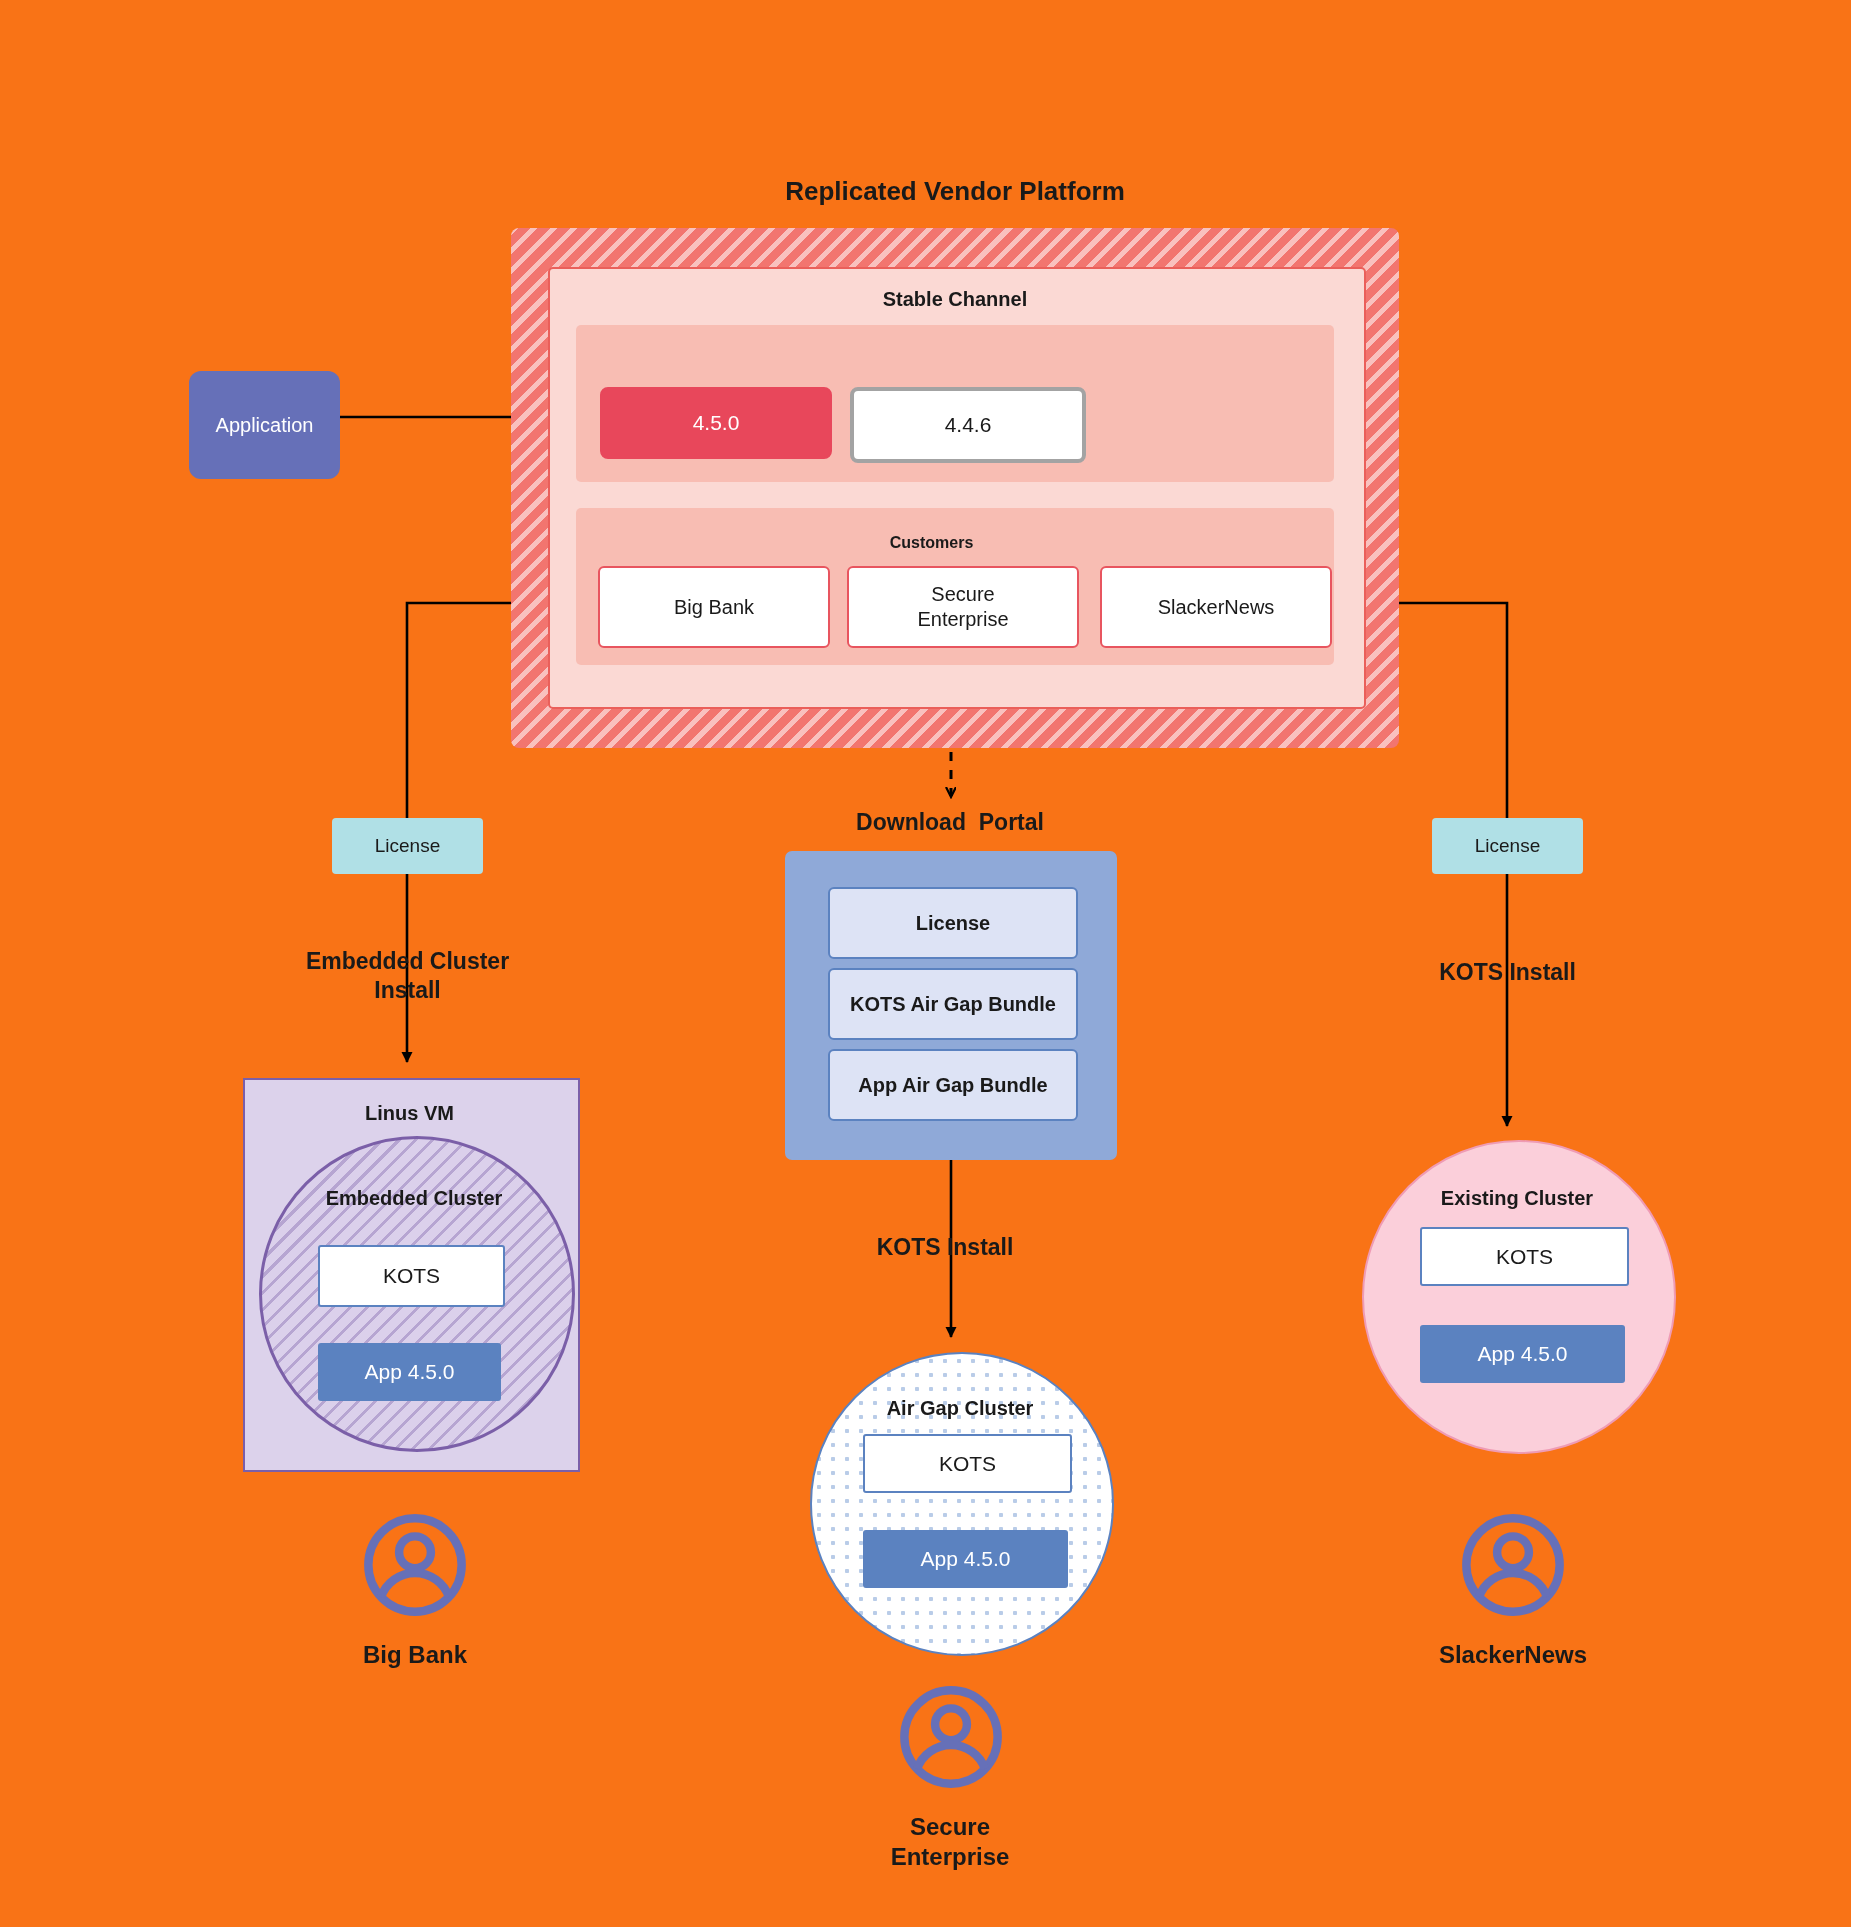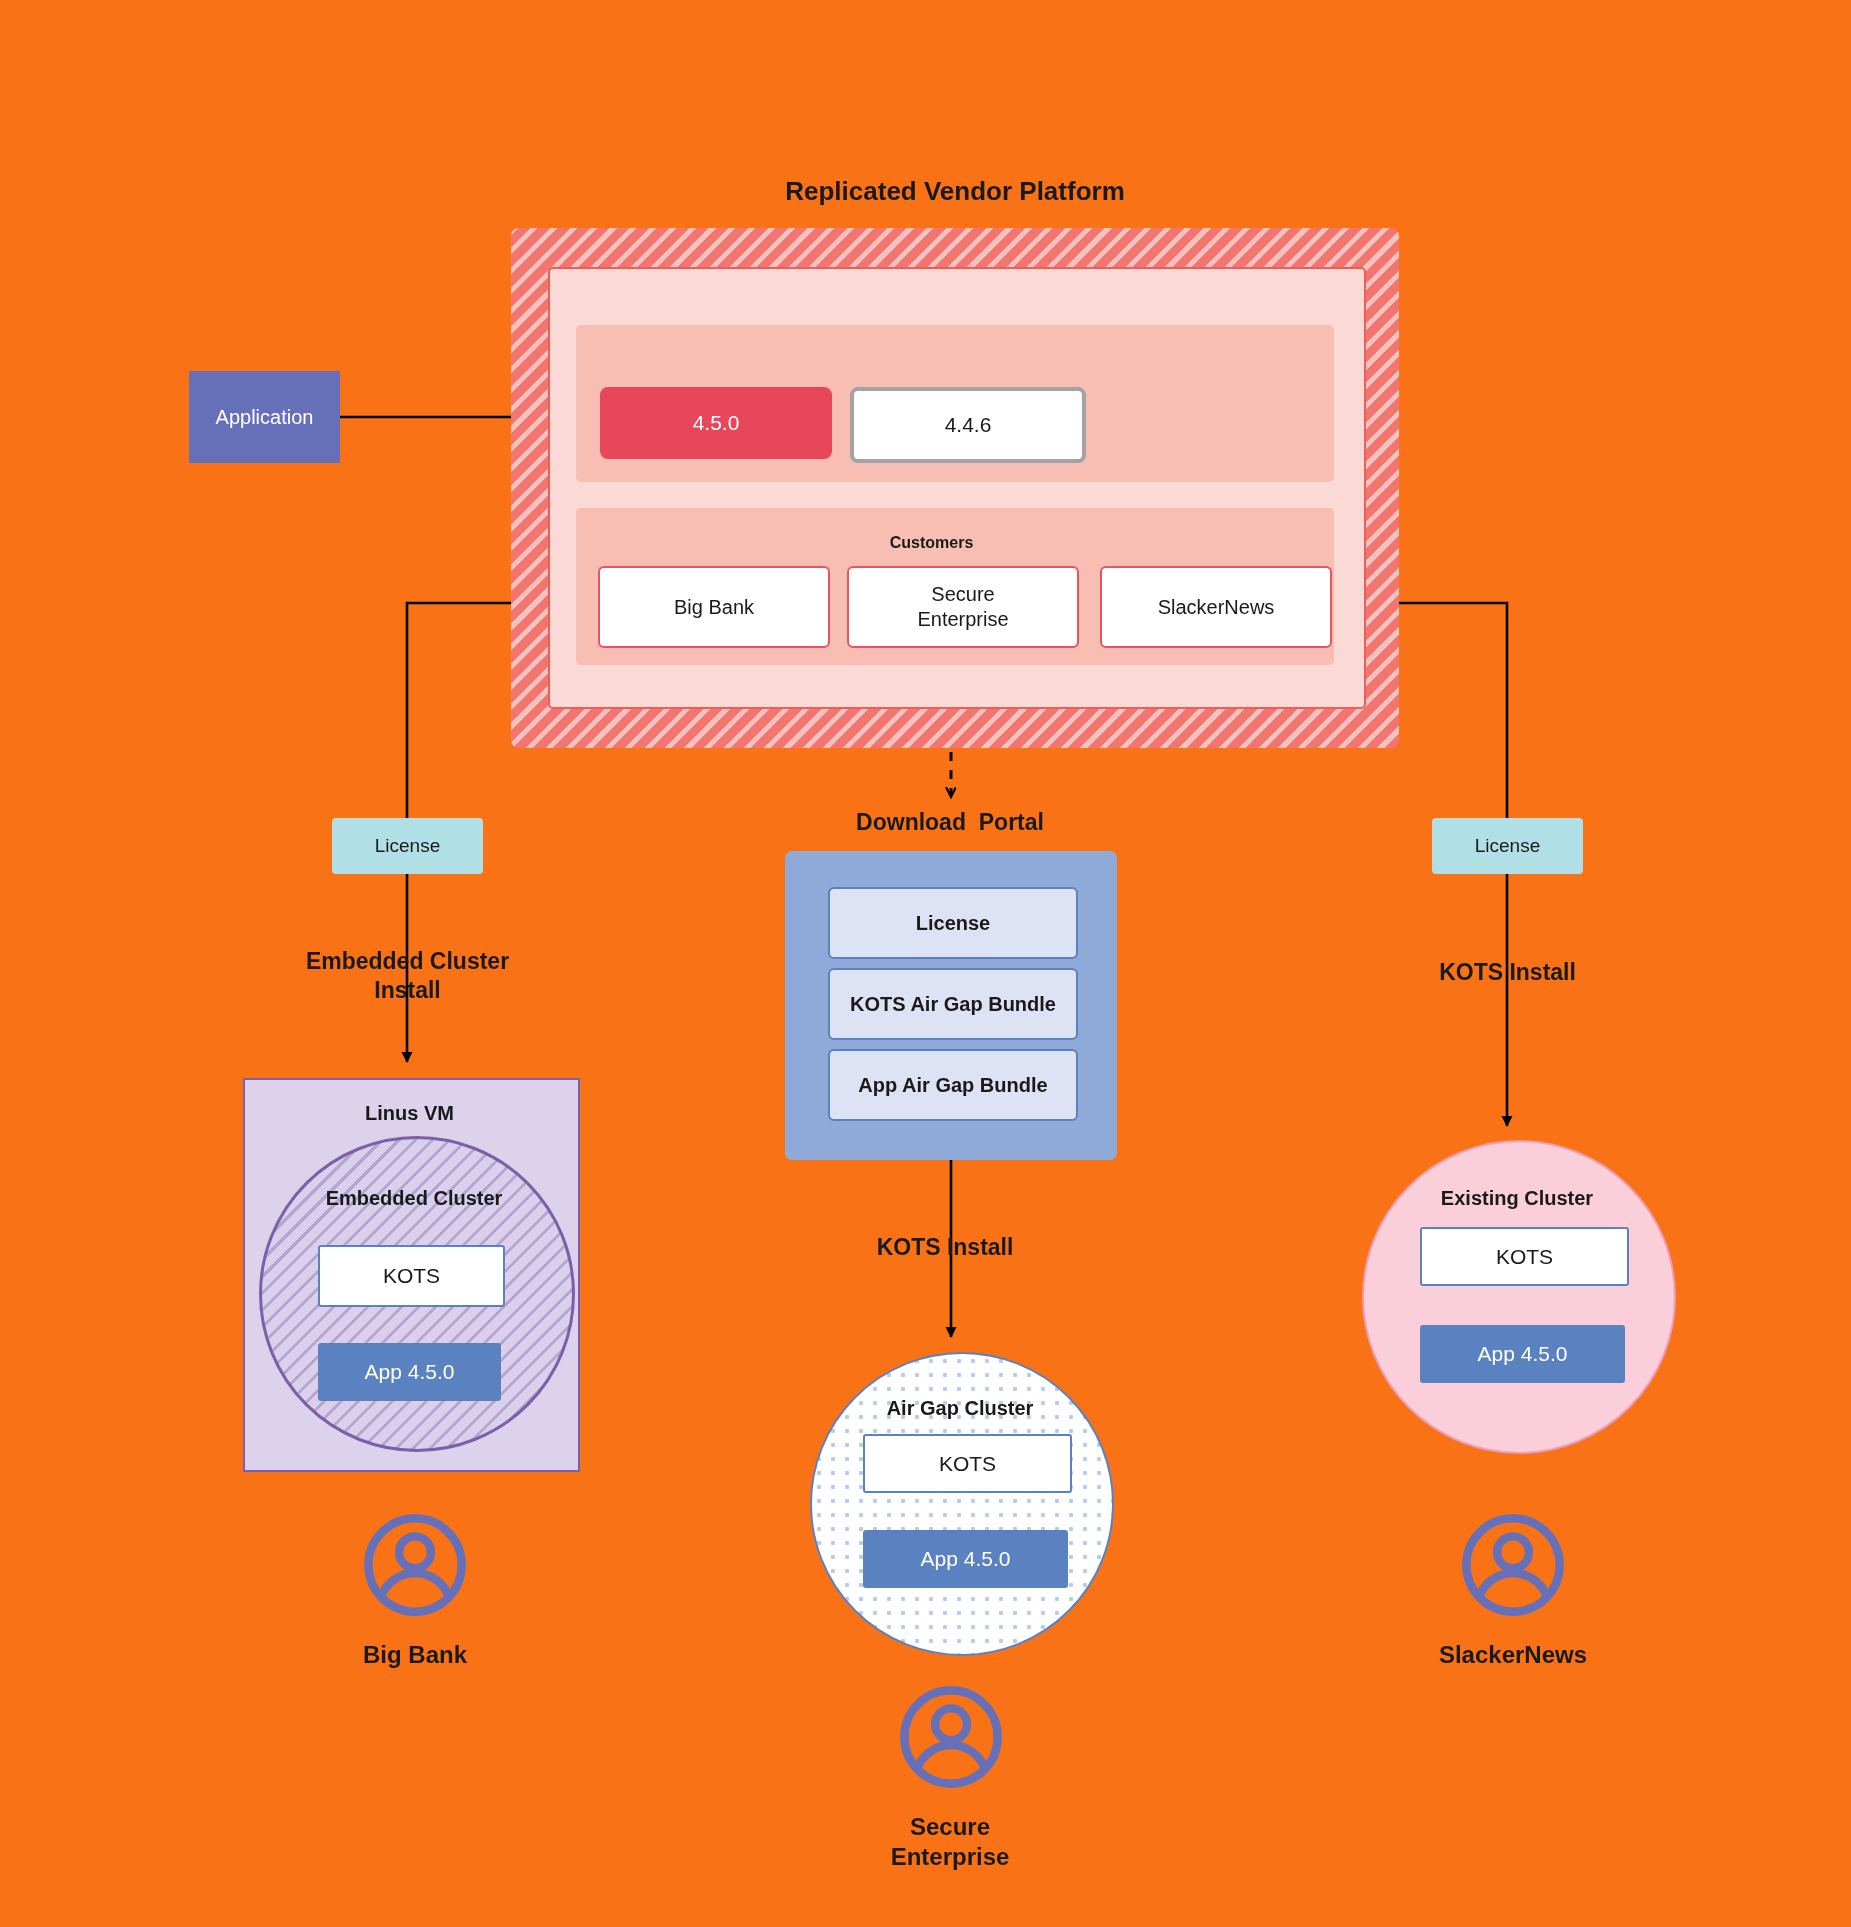--- a/index.html
+++ b/index.html
@@ -44,22 +44,22 @@
 
   .cust-chip{position:absolute;height:78px;background:#ffffff;border:2px solid #e8555f;
     border-radius:6px;display:flex;align-items:center;justify-content:center;
     text-align:center;font-size:20px;line-height:1.25;color:#1a1a1a;white-space:pre-line;}
   #cust-0{left:598px;top:566px;width:228px;}
   #cust-1{left:847px;top:566px;width:228px;}
   #cust-2{left:1100px;top:566px;width:228px;}
 
   
   #application-box{
-    position:absolute;left:189px;top:371px;width:151px;height:92px;
-    background:#6670b8;border-radius:0;color:#fff;font-size:20px;
+    position:absolute;left:189px;top:371px;width:151px;height:108px;
+    background:#6670b8;border-radius:12px;color:#fff;font-size:20px;
     display:flex;align-items:center;justify-content:center;
   }
 
   
   #wires{position:absolute;left:0;top:0;width:1851px;height:1927px;}
 
   
   .license-pill{position:absolute;width:151px;height:56px;background:#b0e0e6;
     border-radius:4px;display:flex;align-items:center;justify-content:center;
     font-size:19px;color:#1a1a1a;}
@@ -168,20 +168,21 @@
     <path d="M409,1303 L409,1331" stroke="#000" stroke-width="3" fill="none" stroke-dasharray="7 7" marker-end="url(#ah)"></path>
     <path d="M951,1489 L951,1518" stroke="#000" stroke-width="3" fill="none" stroke-dasharray="7 7" marker-end="url(#ah)"></path>
     <path d="M1507,1282 L1507,1313" stroke="#000" stroke-width="3" fill="none" stroke-dasharray="7 7" marker-end="url(#ah)"></path>
   </svg>
 
   <div class="lbl" id="platform-title">Replicated Vendor Platform</div>
 
   <div id="vendor-outer"></div>
 
   <div id="stable-channel"></div>
+  <div class="lbl" id="stable-channel-title">Stable Channel</div>
 
   <div id="release-history"></div>
 
   <div class="release-chip" id="rel-0">4.5.0</div>
   <div class="release-chip" id="rel-1">4.4.6</div>
 
   <div id="customers-box"></div>
   <div class="lbl" id="customers-title">Customers</div>
 
   <div class="cust-chip" id="cust-0">Big Bank</div>

